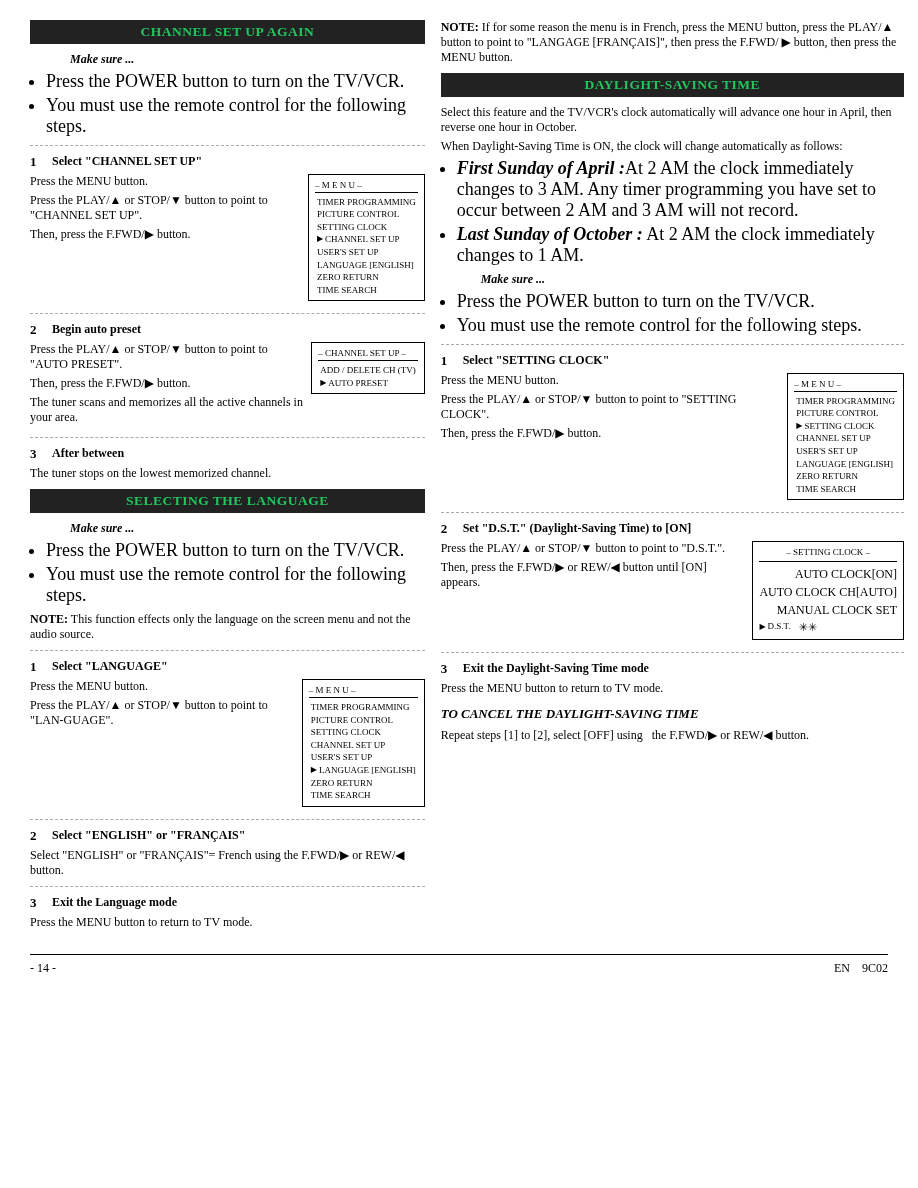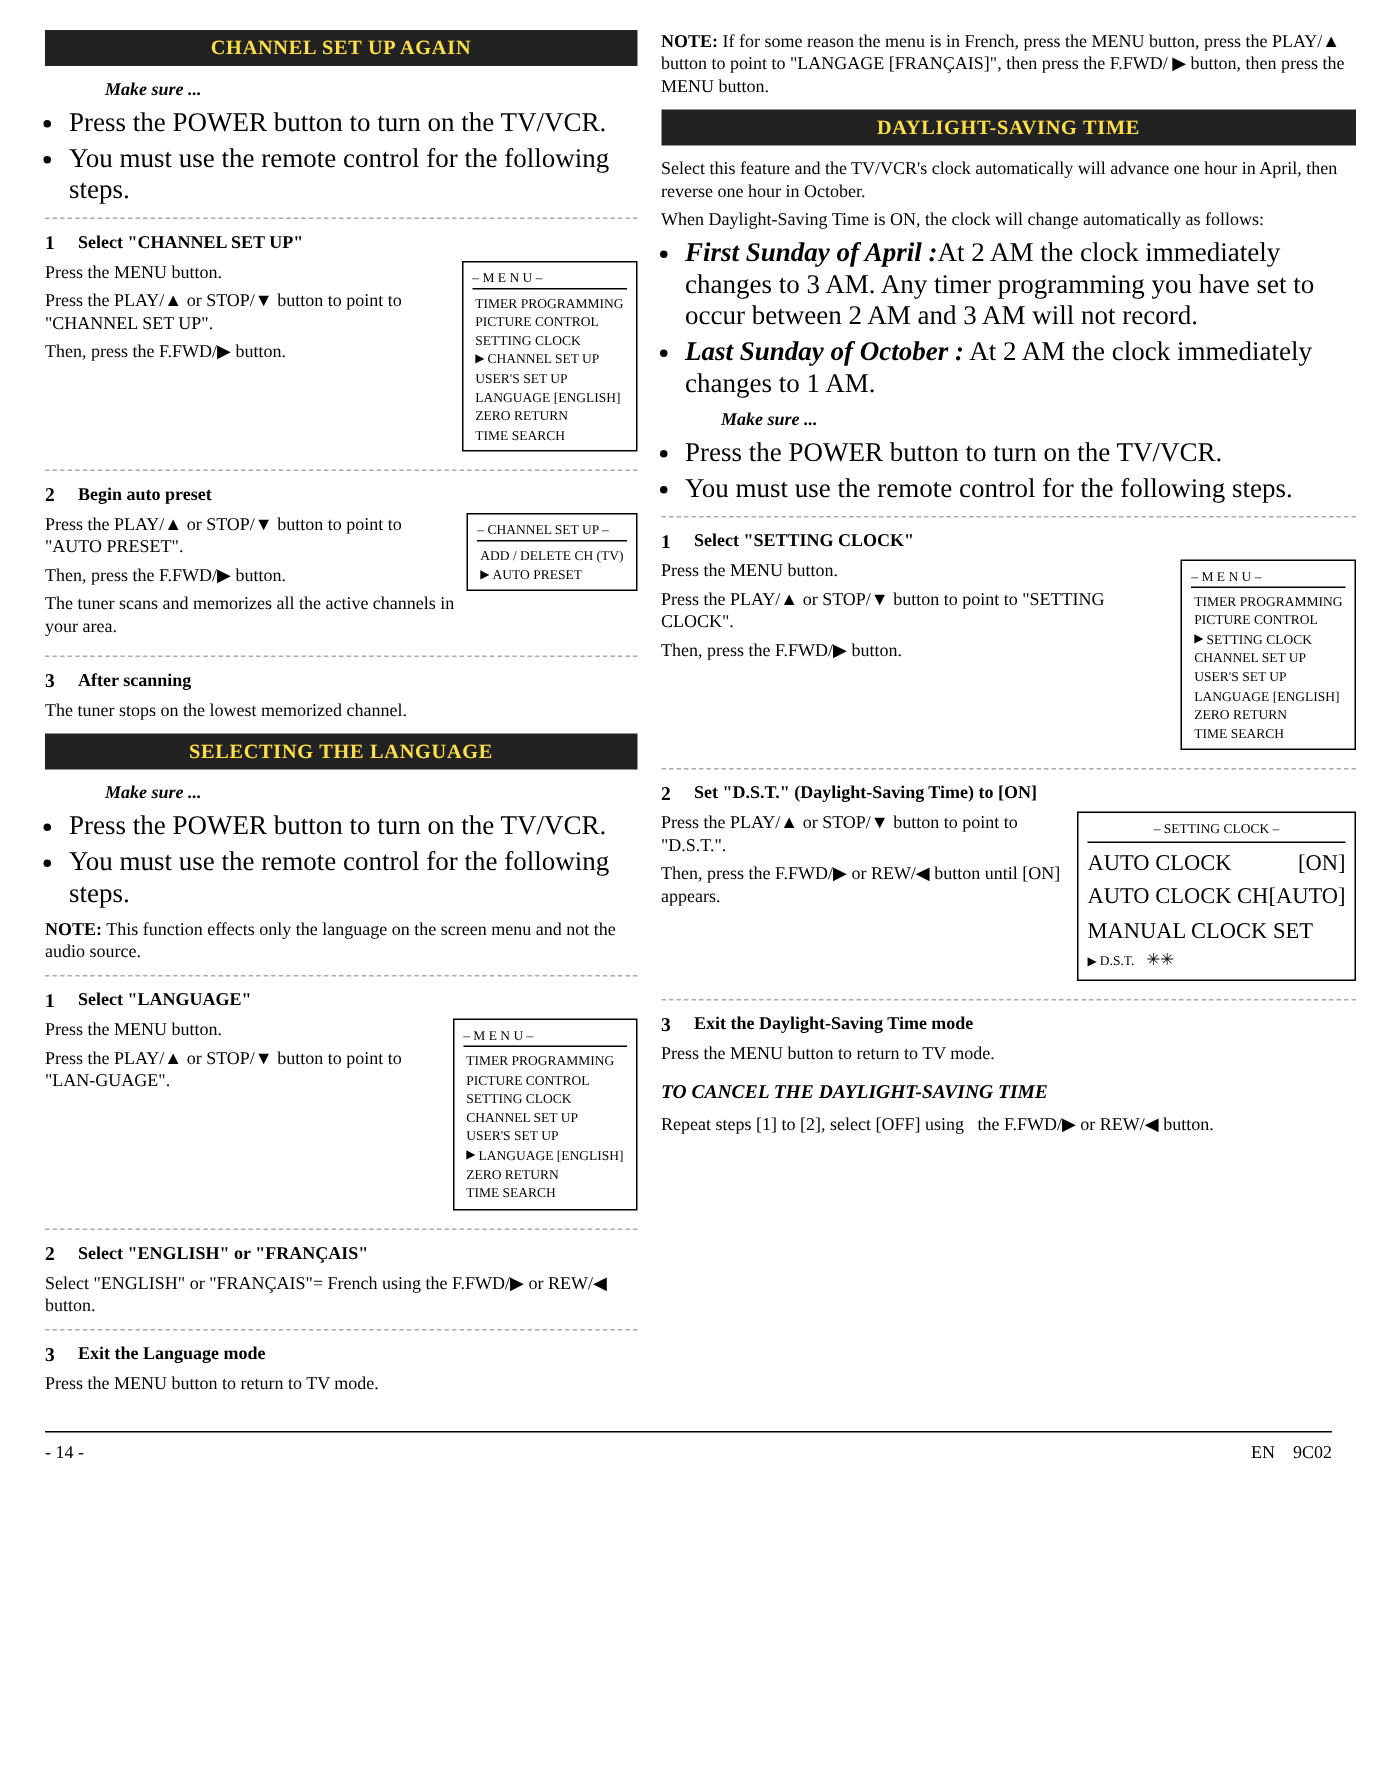--- a/index.html
+++ b/index.html
@@ -21,21 +21,21 @@
     .col-left {
       width: 46%;
       flex-shrink: 0;
     }
     .col-right {
       width: 54%;
       flex-shrink: 0;
     }
     .section-header {
       background: #222;
-      color: #fde047;
+      color: #22c55e;
       text-align: center;
       font-weight: bold;
       font-size: 13.5px;
       padding: 4px 6px;
       letter-spacing: 0.5px;
       margin-bottom: 8px;
     }
     .make-sure {
       font-style: italic;
       font-weight: bold;
@@ -133,22 +133,22 @@
       border: 1px solid #000;
       padding: 4px 6px;
       font-size: 9px;
       line-height: 1.5;
       float: right;
       margin: 0 0 4px 8px;
       min-width: 120px;
     }
     .setting-clock-row {
       display: flex;
-      justify-content: space-between;
-      font-size: 15px;
+      justify-content: flex-end;
+      font-size: 12px;
     }
     .dst-row {
       display: flex;
       align-items: center;
       font-size: 9px;
     }
     .dst-row::before {
       content: "▶";
       font-size: 8px;
       margin-right: 2px;
@@ -212,21 +212,21 @@
         <p class="step-body">Press the PLAY/▲ or STOP/▼ button to point to "AUTO PRESET".</p>
         <p class="step-body">Then, press the F.FWD/▶ button.</p>
         <p class="step-body">The tuner scans and memorizes all the active channels in your area.</p>
       </div>
 
       <hr class="divider">
 
       <div class="step-block">
         <div class="step-row">
           <span class="step-num">3</span>
-          <span class="step-title">After scanning</span>
+          <span class="step-title">After between</span>
         </div>
         <p class="step-body">The tuner stops on the lowest memorized channel.</p>
       </div>
     </div>
 
     <div style="margin-top:8px;">
       <div class="section-header">SELECTING THE LANGUAGE</div>
       <p class="make-sure">Make sure ...</p>
       <ul class="bullet-list">
         <li>Press the POWER button to turn on the TV/VCR.</li>

